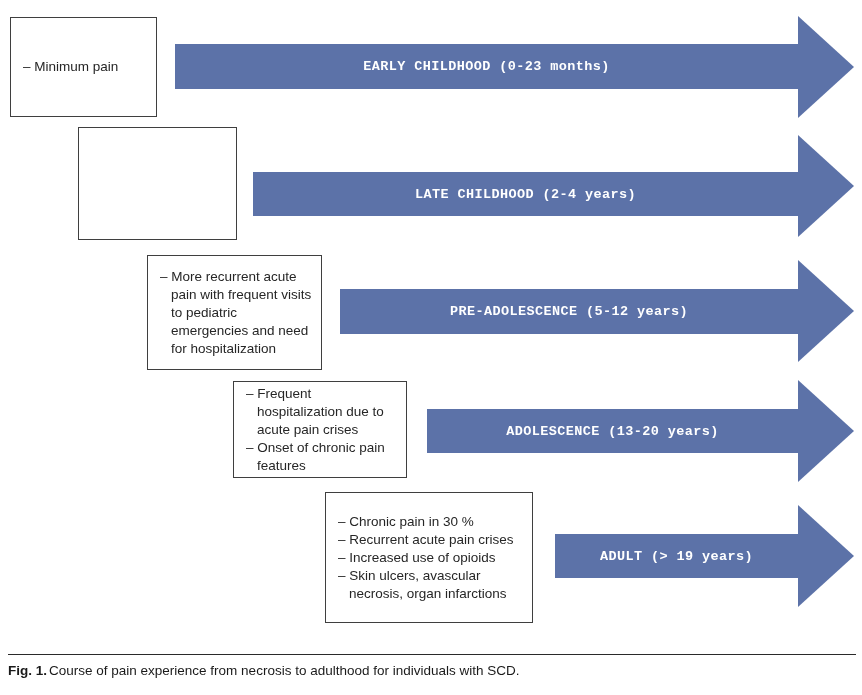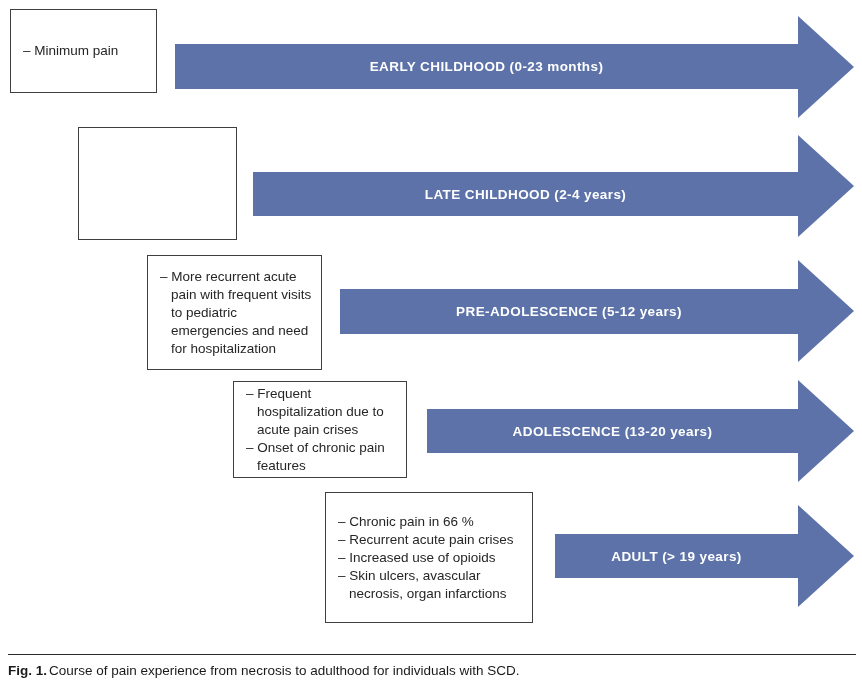--- a/index.html
+++ b/index.html
@@ -42,30 +42,31 @@
     display:flex;
     align-items:center;
     justify-content:center;
   }
   .arrow-label{
     color:var(--arrow_text);
     font-weight:bold;
     font-size:13.5px;
     letter-spacing:0.4px;
     white-space:nowrap;
+    font-family:Liberation Mono, monospace;
   }
   .arrow-head{
     position:absolute;
     width:0;height:0;
     border-top:51px solid transparent;
     border-bottom:51px solid transparent;
     border-left:56px solid var(--arrow);
   }
   
-  .stage0 .box{left:10px;top:9px;width:147px;height:84px}
+  .stage0 .box{left:10px;top:17px;width:147px;height:100px}
   .stage0 .arrow-body{left:175px;top:44px;width:623px;height:45px}
   .stage0 .arrow-head{left:798px;top:16px}
 
   .stage1 .box{left:78px;top:127px;width:159px;height:113px}
   .stage1 .arrow-body{left:253px;top:172px;width:545px;height:44px}
   .stage1 .arrow-head{left:798px;top:135px}
 
   .stage2 .box{left:147px;top:255px;width:175px;height:115px}
   .stage2 .arrow-body{left:340px;top:289px;width:458px;height:45px}
   .stage2 .arrow-head{left:798px;top:260px}
@@ -132,21 +133,21 @@
       <div class="box-item">– Onset of chronic pain features</div>
     </div>
     <div class="arrow-body">
       <span class="arrow-label">ADOLESCENCE (13-20 years)</span>
     </div>
     <div class="arrow-head"></div>
   </div>
 
   <div class="stage stage4">
     <div class="box">
-      <div class="box-item">– Chronic pain in 66 %</div>
+      <div class="box-item">– Chronic pain in 30 %</div>
       <div class="box-item">– Recurrent acute pain crises</div>
       <div class="box-item">– Increased use of opioids</div>
       <div class="box-item">– Skin ulcers, avascular necrosis, organ infarctions</div>
     </div>
     <div class="arrow-body">
       <span class="arrow-label">ADULT (&gt; 19 years)</span>
     </div>
     <div class="arrow-head"></div>
   </div>
 

